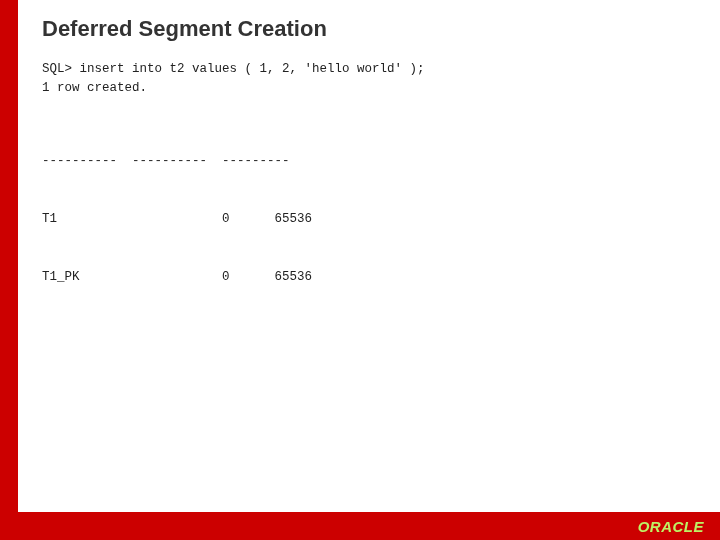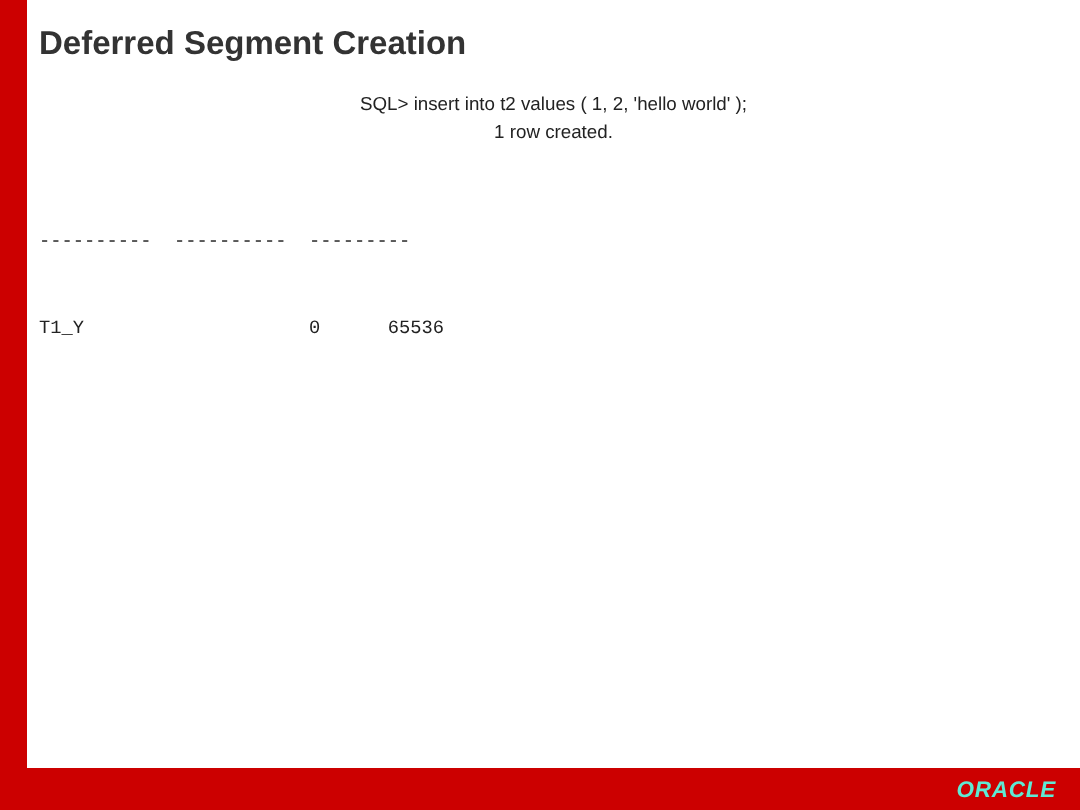--- a/index.html
+++ b/index.html
@@ -29,51 +29,50 @@
       width: 720px;
       height: 28px;
       background: #cc0000;
       display: flex;
       align-items: center;
       justify-content: flex-end;
       padding-right: 16px;
     }
 
     .oracle-logo {
-      color: #5eead4;
+      color: #bef264;
       font-family: Arial, sans-serif;
       font-size: 15px;
       font-weight: bold;
       font-style: italic;
       letter-spacing: 0.5px;
     }
 
     .content {
       position: absolute;
       top: 0;
       left: 18px;
       right: 0;
       bottom: 28px;
-      padding: 16px 8px;
+      padding: 16px 24px;
     }
 
     .page-title {
       font-size: 22px;
       font-weight: bold;
       color: #333333;
       margin-bottom: 18px;
     }
 
     .code-block {
-      font-family: Liberation Sans, sans-serif;
+      font-family: Liberation Mono, monospace;
       font-size: 12.5px;
       color: #222222;
       line-height: 1.55;
       white-space: pre;
-      text-align: center;
     }
 
     .section-gap {
       margin-bottom: 14px;
     }
 
     .table-section {
       font-family: 'Courier New', Courier, monospace;
       font-size: 12.5px;
       color: #222222;
@@ -88,21 +87,22 @@
 
 <div class="content">
   <div class="page-title">Deferred Segment Creation</div>
 
   <div class="code-block section-gap">SQL&gt; insert into t2 values ( 1, 2, 'hello world' );
 1 row created.</div>
 
 
   <div class="table-section">
     <div>----------  ----------  ---------</div>
-    <div>T1_Y                    0      65536</div>
+    <div>T1                      0      65536</div>
+    <div>T1_PK                   0      65536</div>
     
     
     
     
     
     
     
     
   </div>
 </div>

